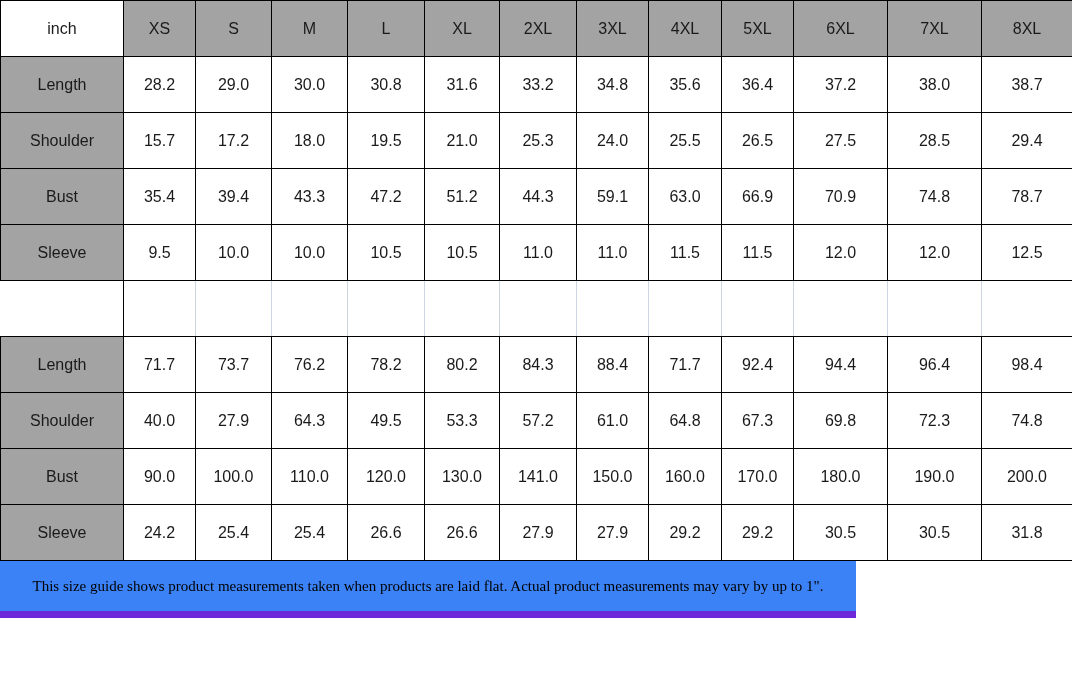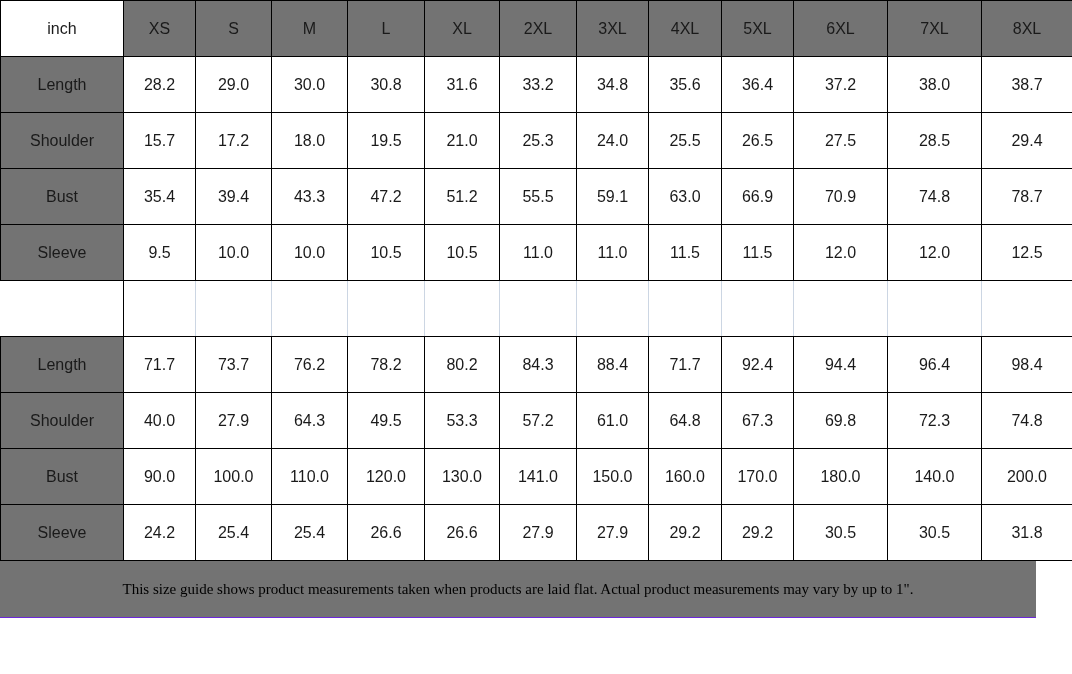--- a/index.html
+++ b/index.html
@@ -17,43 +17,43 @@
   }
   td {
     border: 1px solid #000000;
     height: 56px;
     text-align: center;
     vertical-align: middle;
     font-size: 16px;
     overflow: hidden;
     white-space: nowrap;
   }
-  .size-cell, .label-cell { background: #737373; }
+  .size-cell, .label-cell { background: #a3a3a3; }
   .unit-cell, .value-cell { background: #ffffff; }
   .spacer-cell {
     background: #ffffff;
     border-left: 1px solid #ccd6e3;
     border-right: 1px solid #ccd6e3;
   }
   .spacer-first {
     border-left-color: #ffffff;
     border-right: 1px solid #000000;
   }
   .spacer-last { border-right-color: #e4e9f0; }
   .footer-note {
-    width: 1036px;
+    width: 856px;
     height: 57px;
     display: flex;
     align-items: center;
     justify-content: center;
     font-family: "Liberation Serif", serif;
     font-size: 15px;
     color: #000000;
-    background: #737373;
-    border-bottom: 1px solid #6d28d9;
+    background: #3b82f6;
+    border-bottom: 7px solid #6d28d9;
   }
 </style>
 </head>
 <body>
 
 <div class="size-chart">
   <table class="size-table">
     <colgroup id="table-colgroup">
         <col style="width: 123px;">
         <col style="width: 72px;">
@@ -115,21 +115,21 @@
           <td class="value-cell">28.5</td>
           <td class="value-cell">29.4</td>
         </tr>
         <tr>
           <td class="label-cell">Bust</td>
           <td class="value-cell">35.4</td>
           <td class="value-cell">39.4</td>
           <td class="value-cell">43.3</td>
           <td class="value-cell">47.2</td>
           <td class="value-cell">51.2</td>
-          <td class="value-cell">55.5</td>
+          <td class="value-cell">44.3</td>
           <td class="value-cell">59.1</td>
           <td class="value-cell">63.0</td>
           <td class="value-cell">66.9</td>
           <td class="value-cell">70.9</td>
           <td class="value-cell">74.8</td>
           <td class="value-cell">78.7</td>
         </tr>
         <tr>
           <td class="label-cell">Sleeve</td>
           <td class="value-cell">9.5</td>
@@ -195,21 +195,21 @@
           <td class="value-cell">90.0</td>
           <td class="value-cell">100.0</td>
           <td class="value-cell">110.0</td>
           <td class="value-cell">120.0</td>
           <td class="value-cell">130.0</td>
           <td class="value-cell">141.0</td>
           <td class="value-cell">150.0</td>
           <td class="value-cell">160.0</td>
           <td class="value-cell">170.0</td>
           <td class="value-cell">180.0</td>
-          <td class="value-cell">140.0</td>
+          <td class="value-cell">190.0</td>
           <td class="value-cell">200.0</td>
         </tr>
         <tr>
           <td class="label-cell">Sleeve</td>
           <td class="value-cell">24.2</td>
           <td class="value-cell">25.4</td>
           <td class="value-cell">25.4</td>
           <td class="value-cell">26.6</td>
           <td class="value-cell">26.6</td>
           <td class="value-cell">27.9</td>

